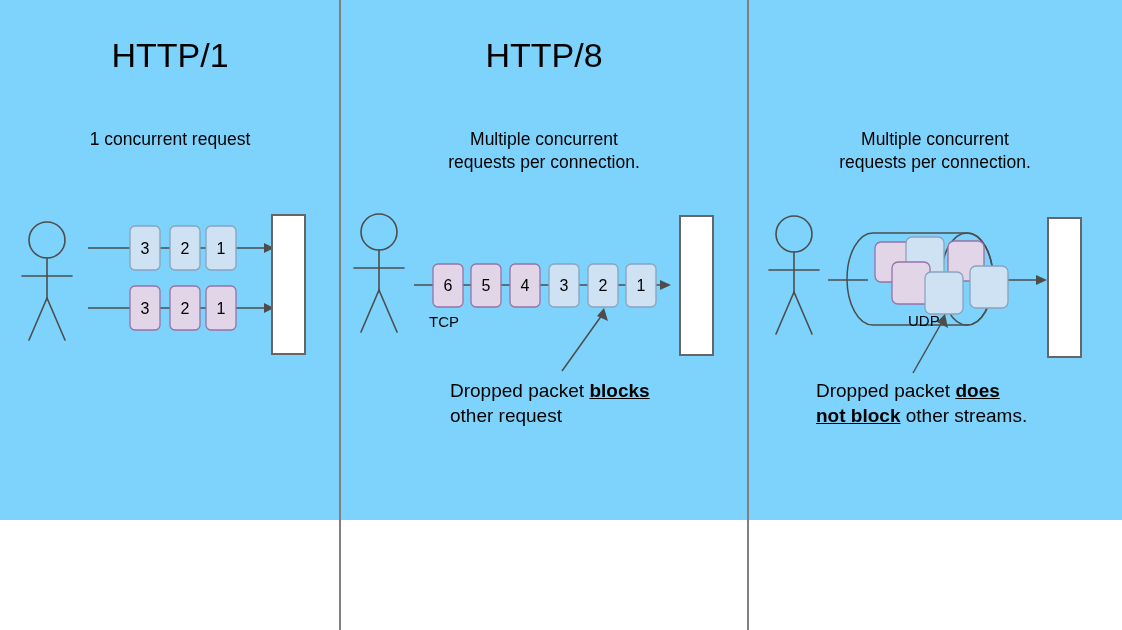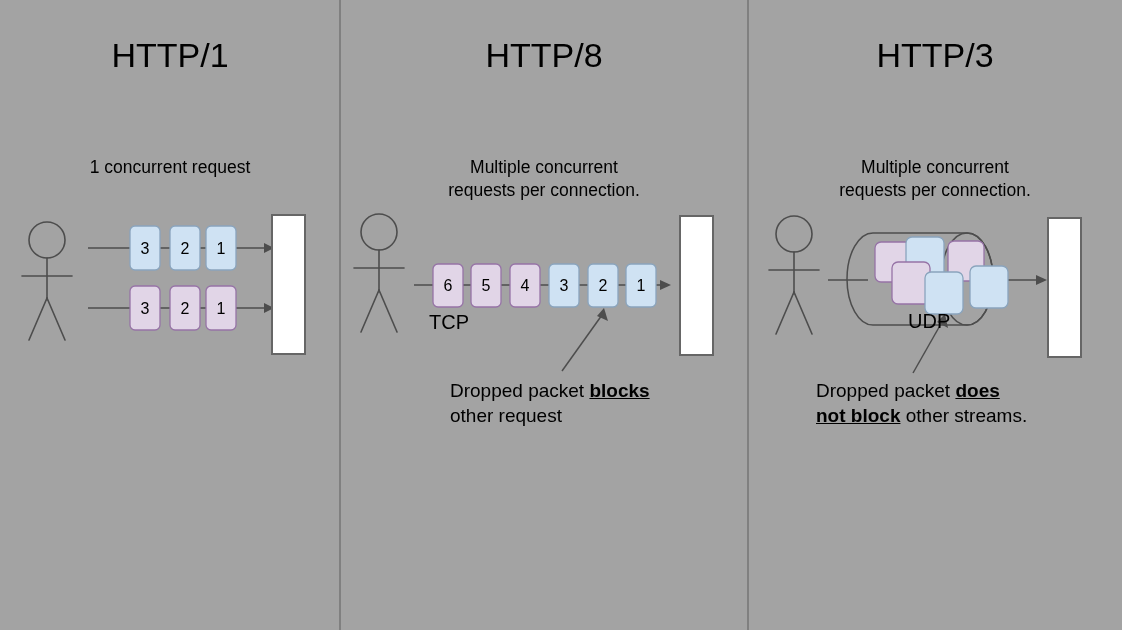--- a/index.html
+++ b/index.html
@@ -11,22 +11,22 @@
   body {
     width: 1122px;
     height: 630px;
     overflow: hidden;
     font-family: "Liberation Sans", sans-serif;
     color: #000000;
   }
   #canvas {
     position: relative;
     width: 1122px;
-    height: 630px;
-    background: #a3a3a3;
+    height: 520px;
+    background: #7dd3fc;
   }
   .panel {
     position: absolute;
     top: 0;
     height: 630px;
   }
   #panel-1 { left: 0px;   width: 340px; }
   #panel-2 { left: 340px; width: 408px; }
   #panel-3 { left: 748px; width: 374px; }
 
@@ -56,21 +56,20 @@
   #panel-3 .panel-title { top: 38px; }
 
   .panel-desc {
     position: absolute;
     left: 0;
     right: 0;
     text-align: center;
     font-size: 17.5px;
     line-height: 23px;
     font-weight: 400;
-    margin-top: 28px;
   }
   #panel-1 .panel-desc { top: 128px; }
   #panel-2 .panel-desc { top: 128px; }
   #panel-3 .panel-desc { top: 128px; }
 
   .caption {
     position: absolute;
     font-size: 19px;
     line-height: 25px;
     font-weight: 400;
@@ -86,21 +85,21 @@
     overflow: visible;
   }
 
   .pkt-label {
     font-family: "Liberation Sans", sans-serif;
     font-size: 16px;
     fill: #000000;
   }
   .proto-label {
     position: absolute;
-    font-size: 20px;
+    font-size: 15px;
     line-height: 18px;
     text-align: right;
   }
 </style>
 </head>
 <body>
 
 <div id="canvas">
 
   <div class="panel" id="panel-1">
@@ -231,21 +230,20 @@
         <span>Dropped packet </span><b>blocks</b>
       </div>
       <div>
         <span>other request</span>
       </div>
     </div>
   </div>
 
   <div class="panel" id="panel-3">
 
-    <div class="panel-title">HTTP/3</div>
 
     <div class="panel-desc">
       <div>Multiple concurrent</div>
       <div>requests per connection.</div>
     </div>
 
     <svg class="art" width="374" height="630" viewBox="0 0 374 630">
 
       <g fill="none" stroke="#4d4d4d" stroke-width="1.6" stroke-linecap="round">
         <circle cx="46" cy="234" r="18"></circle>

